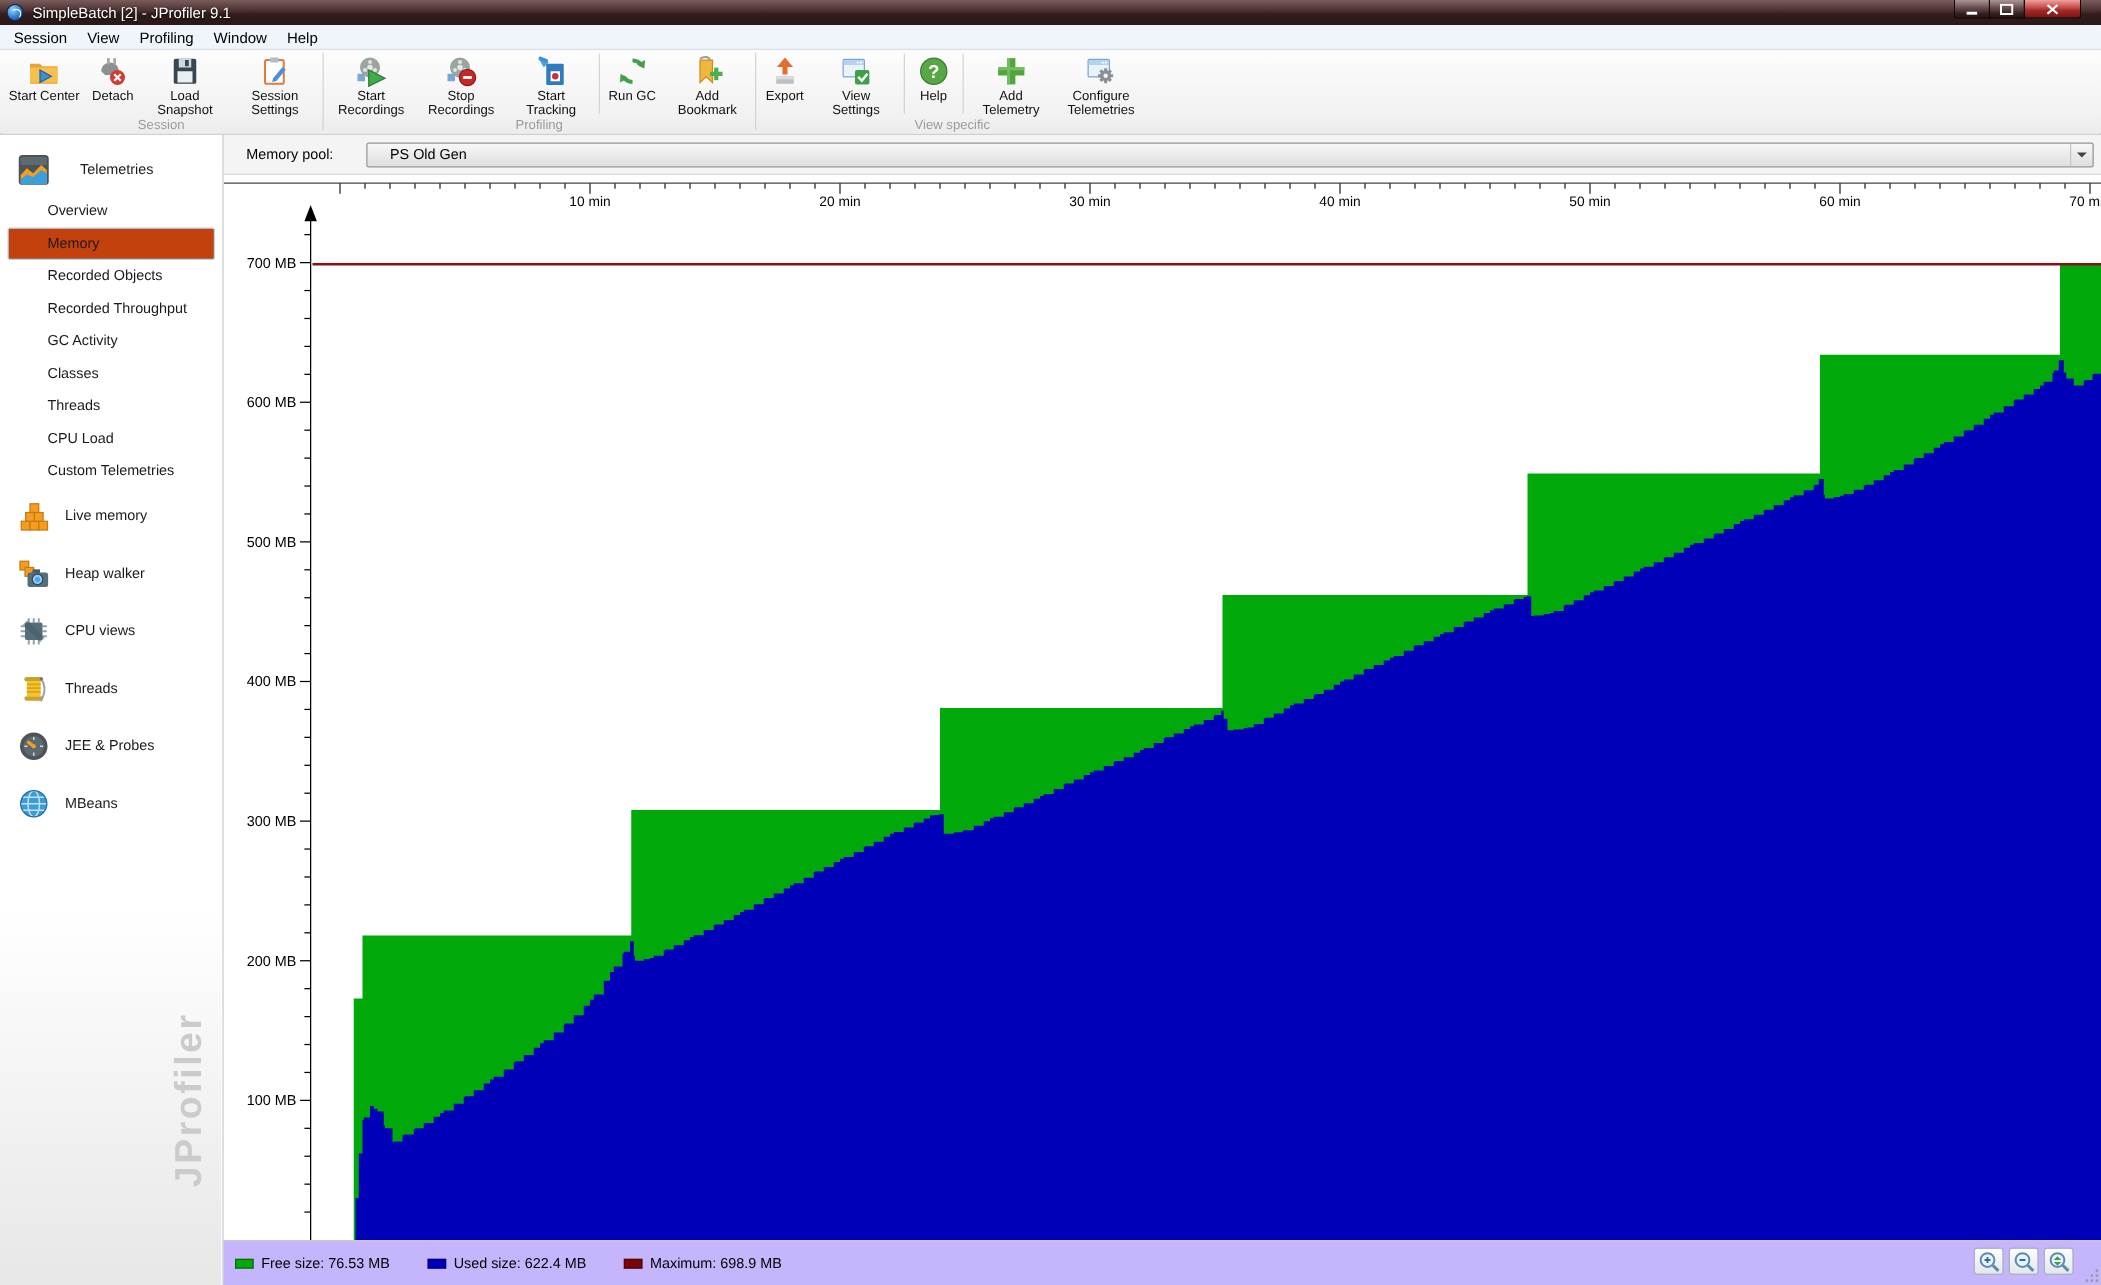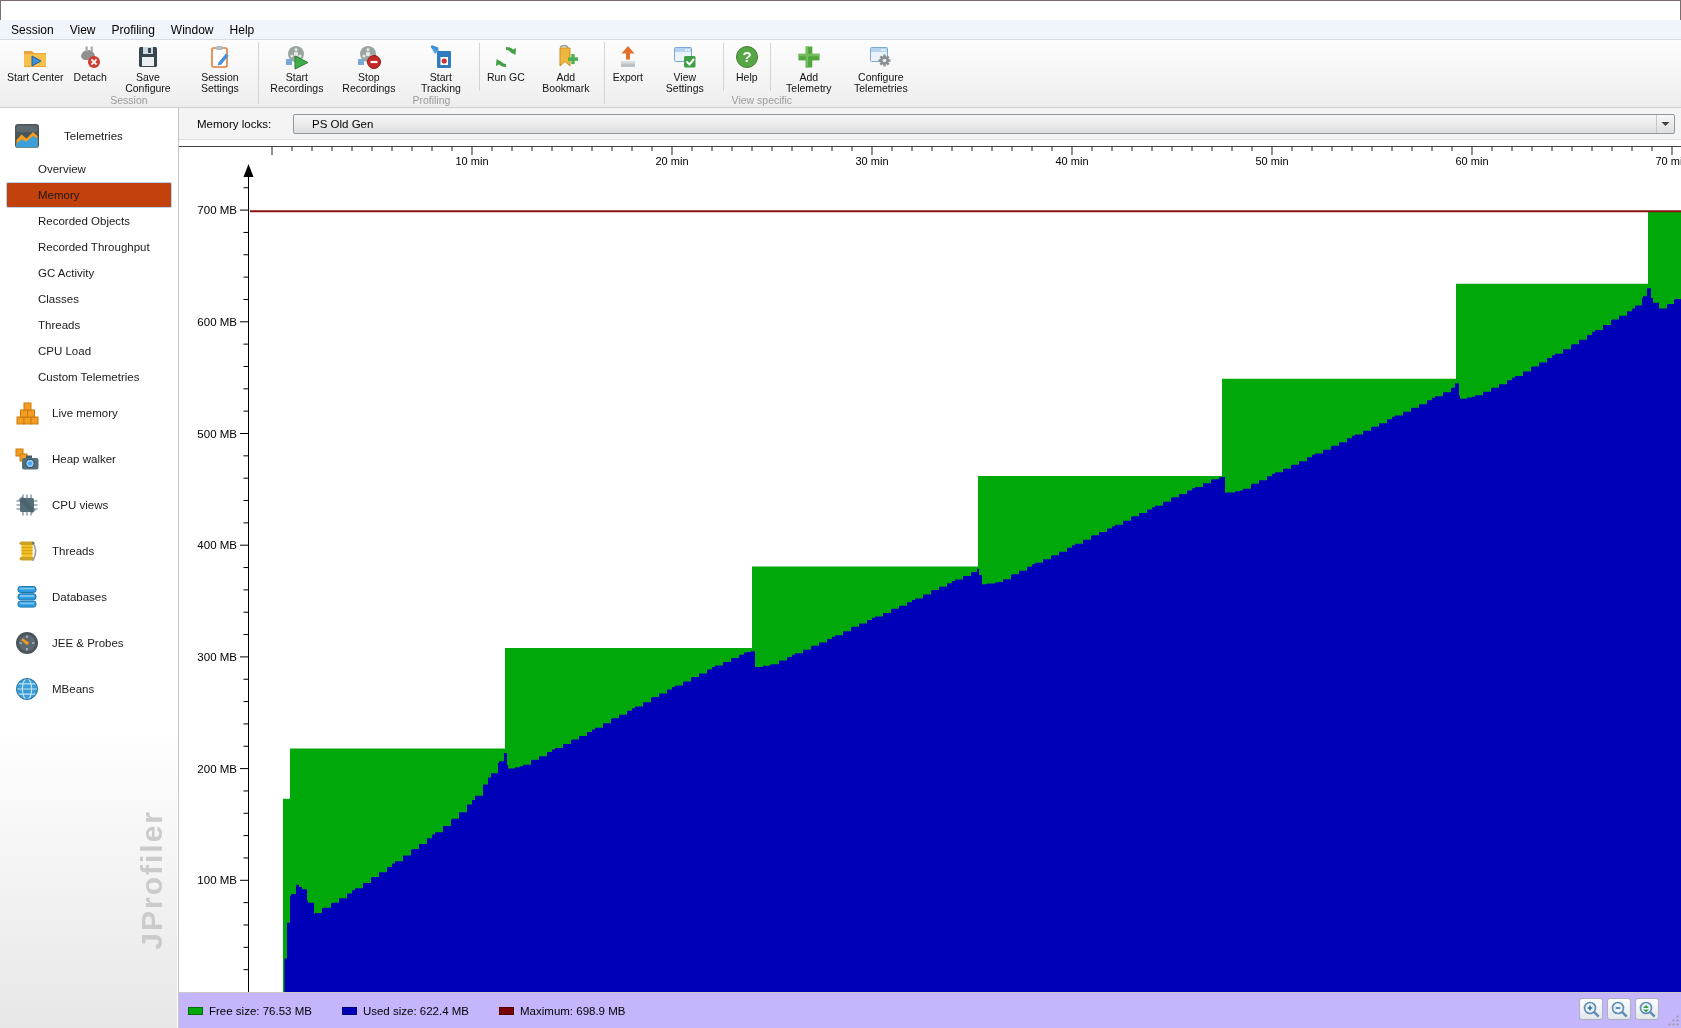--- a/index.html
+++ b/index.html
@@ -72,20 +72,41 @@
   .swatch{width:15px;height:8px;margin-right:6px;border:1px solid rgba(0,0,0,.35);}
   .zoombtns{position:absolute;right:22px;top:5px;display:flex;gap:4px;}
   .zbtn{width:24px;height:22px;border:1px solid #aab2ba;border-radius:3px;
     background:linear-gradient(180deg,#fdfdfd,#e3e7eb);display:flex;align-items:center;justify-content:center;cursor:default;}
   .grip{position:absolute;right:1px;bottom:1px;width:14px;height:14px;}
 </style>
 </head>
 <body>
 
 <div class="window">
+  <div class="titlebar">
+    <div class="appicon"></div>
+    <div class="wtitle">SimpleBatch [2] - JProfiler 9.1</div>
+    <div class="winbtns">
+      <div class="winbtn min">
+        <svg width="10" height="9">
+            <rect x="0" y="6" width="9" height="3" fill="#fff" stroke="#333" stroke-width="0.6"></rect>
+          </svg>
+      </div>
+      <div class="winbtn max">
+        <svg width="11" height="9">
+            <rect x="0.8" y="0.8" width="9" height="7.4" fill="none" stroke="#fff" stroke-width="1.6"></rect>
+          </svg>
+      </div>
+      <div class="winbtn close">
+        <svg width="10" height="9">
+            <path d="M1 1l8 7M9 1l-8 7" stroke="#fff" stroke-width="1.8"></path>
+          </svg>
+      </div>
+    </div>
+  </div>
 
   <div class="menubar" id="menubar">
       <div class="menuitem">Session</div>
       <div class="menuitem">View</div>
       <div class="menuitem">Profiling</div>
       <div class="menuitem">Window</div>
       <div class="menuitem">Help</div>
     </div>
 
   <div class="toolbar" id="toolbar">
@@ -109,21 +130,21 @@
             </svg>
             <div class="tlabel">Detach</div>
           </div>
           <div class="tbtn">
             <svg class="ticon" width="26" height="26" viewBox="0 0 26 26">
               <rect x="4" y="3" width="18" height="20" rx="1.5" fill="#37474f"></rect>
               <rect x="8" y="3" width="10" height="7" fill="#cfd8dc"></rect>
               <rect x="13" y="4" width="3" height="5" fill="#37474f"></rect>
               <rect x="7" y="13" width="12" height="9" fill="#eceff1"></rect>
             </svg>
-            <div class="tlabel">Save Configure</div>
+            <div class="tlabel">Load Snapshot</div>
           </div>
           <div class="tbtn">
             <svg class="ticon" width="26" height="26" viewBox="0 0 26 26">
               <rect x="5" y="4" width="15" height="19" rx="1.5" fill="#fff" stroke="#e07b39" stroke-width="1.6"></rect>
               <rect x="9" y="2" width="7" height="4" rx="1" fill="#b0bec5"></rect>
               <path d="M11.5 18.5l7.5-9 2.6 2.2-7.5 9-3.4.9z" fill="#4a90d9"></path>
             </svg>
             <div class="tlabel">Session Settings</div>
           </div>
         </div>
@@ -312,35 +333,20 @@
             <g stroke="#d9a50f" stroke-width="1.4">
               <path d="M7.5 9.5h11M7.5 12.5h11M7.5 15.5h11"></path>
             </g>
             <path d="M19 5c2.5 4 3.5 9 1.5 14l-2 4" stroke="#9e9e9e" stroke-width="1.6" fill="none"></path>
             <circle cx="19" cy="5" r="1.3" fill="#757575"></circle>
           </svg>
           <span class="slabel">Threads</span>
         </div>
         <div class="sbheader bigitem">
           <svg class="sicon" width="26" height="26" viewBox="0 0 26 26">
-            <g fill="#2b9be0" stroke="#1c76b0">
-              <rect x="4" y="2.5" width="18" height="6" rx="2.4"></rect>
-              <rect x="4" y="9.8" width="18" height="6" rx="2.4"></rect>
-              <rect x="4" y="17.1" width="18" height="6" rx="2.4"></rect>
-            </g>
-            <g fill="#7cc3ed">
-              <rect x="5.5" y="3.8" width="15" height="1.8" rx=".9"></rect>
-              <rect x="5.5" y="11.1" width="15" height="1.8" rx=".9"></rect>
-              <rect x="5.5" y="18.4" width="15" height="1.8" rx=".9"></rect>
-            </g>
-          </svg>
-          <span class="slabel">Databases</span>
-        </div>
-        <div class="sbheader bigitem">
-          <svg class="sicon" width="26" height="26" viewBox="0 0 26 26">
             <circle cx="13" cy="13" r="11" fill="#4a545a"></circle>
             <circle cx="13" cy="13" r="8.3" fill="#5d6970"></circle>
             <g stroke="#cfd8dc" stroke-width="1.2">
               <path d="M13 5.5V8M20.5 13H18M13 20.5V18M5.5 13H8"></path>
             </g>
             <path d="M13.5 13.5L8 9.2" stroke="#f59d20" stroke-width="2.6"></path>
             <circle cx="13" cy="13" r="1.7" fill="#f59d20"></circle>
           </svg>
           <span class="slabel">JEE &amp; Probes</span>
         </div>
@@ -350,21 +356,21 @@
             <ellipse cx="13" cy="13" rx="4.6" ry="10.5" fill="none" stroke="#bfe2f5" stroke-width="1.2"></ellipse>
             <path d="M2.5 13h21M4.3 7.8h17.4M4.3 18.2h17.4" stroke="#bfe2f5" stroke-width="1.2" fill="none"></path>
             <circle cx="13" cy="13" r="10.5" fill="none" stroke="#1f6fa3"></circle>
           </svg>
           <span class="slabel">MBeans</span>
         </div>
         <div class="watermark">JProfiler</div>
     </div>
     <div class="main">
       <div class="poolrow">
-        <div class="poollabel">Memory locks:</div>
+        <div class="poollabel">Memory pool:</div>
         <div class="combo">
           <span>PS Old Gen</span>
           <span class="arrowzone">
             <svg width="9" height="6">
                 <path d="M0.5 1l4 4 4-4z" fill="#444"></path>
               </svg>
           </span>
         </div>
       </div>
       <div class="chartwrap">

